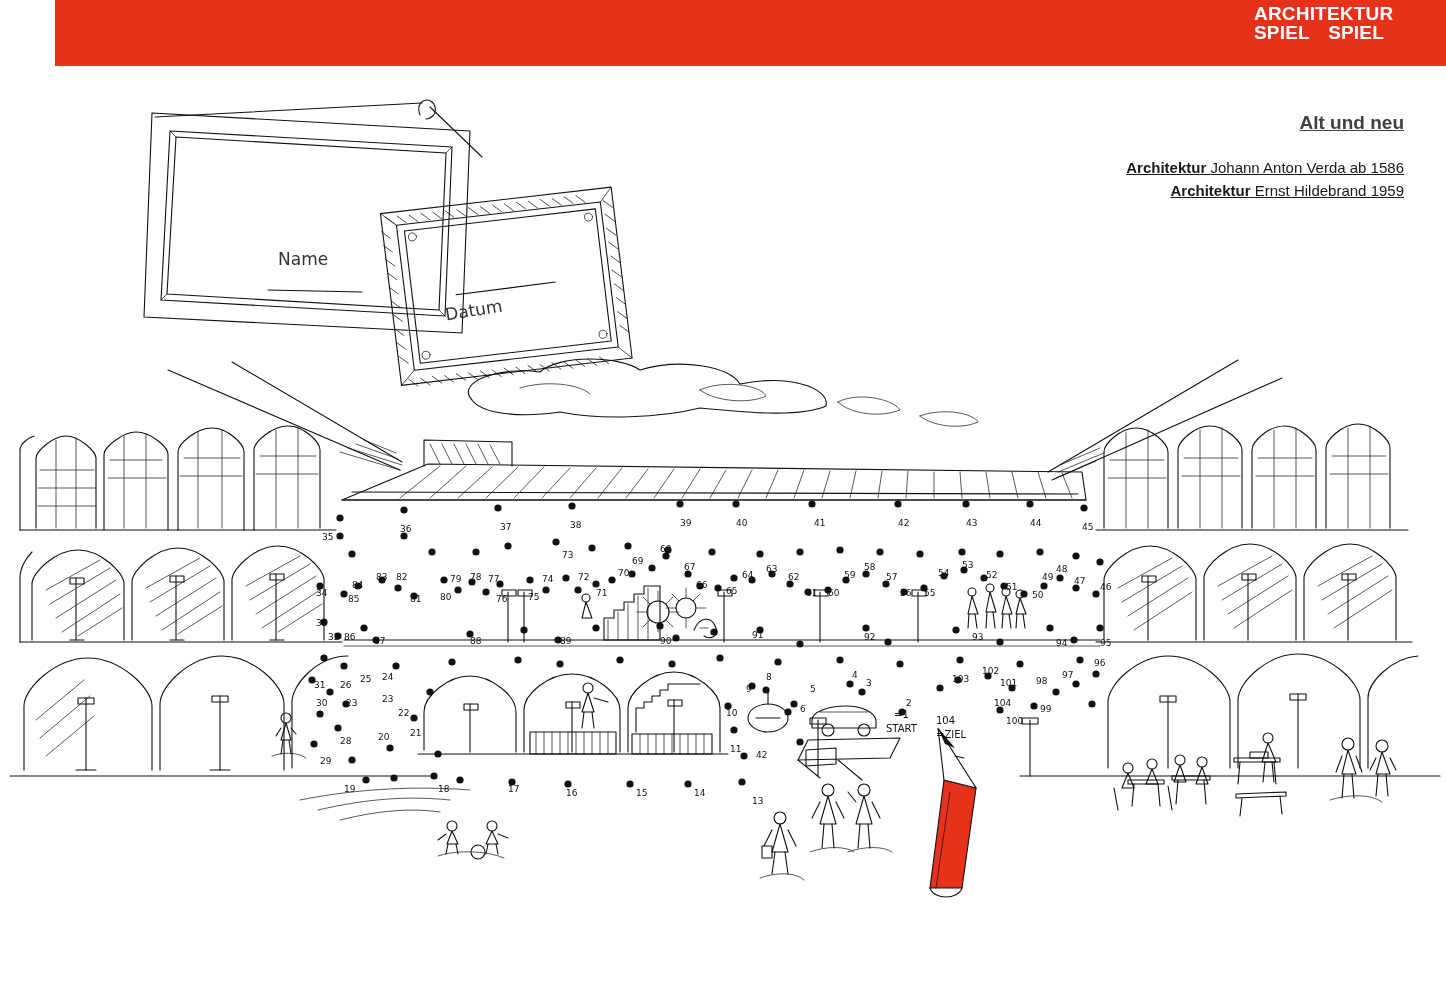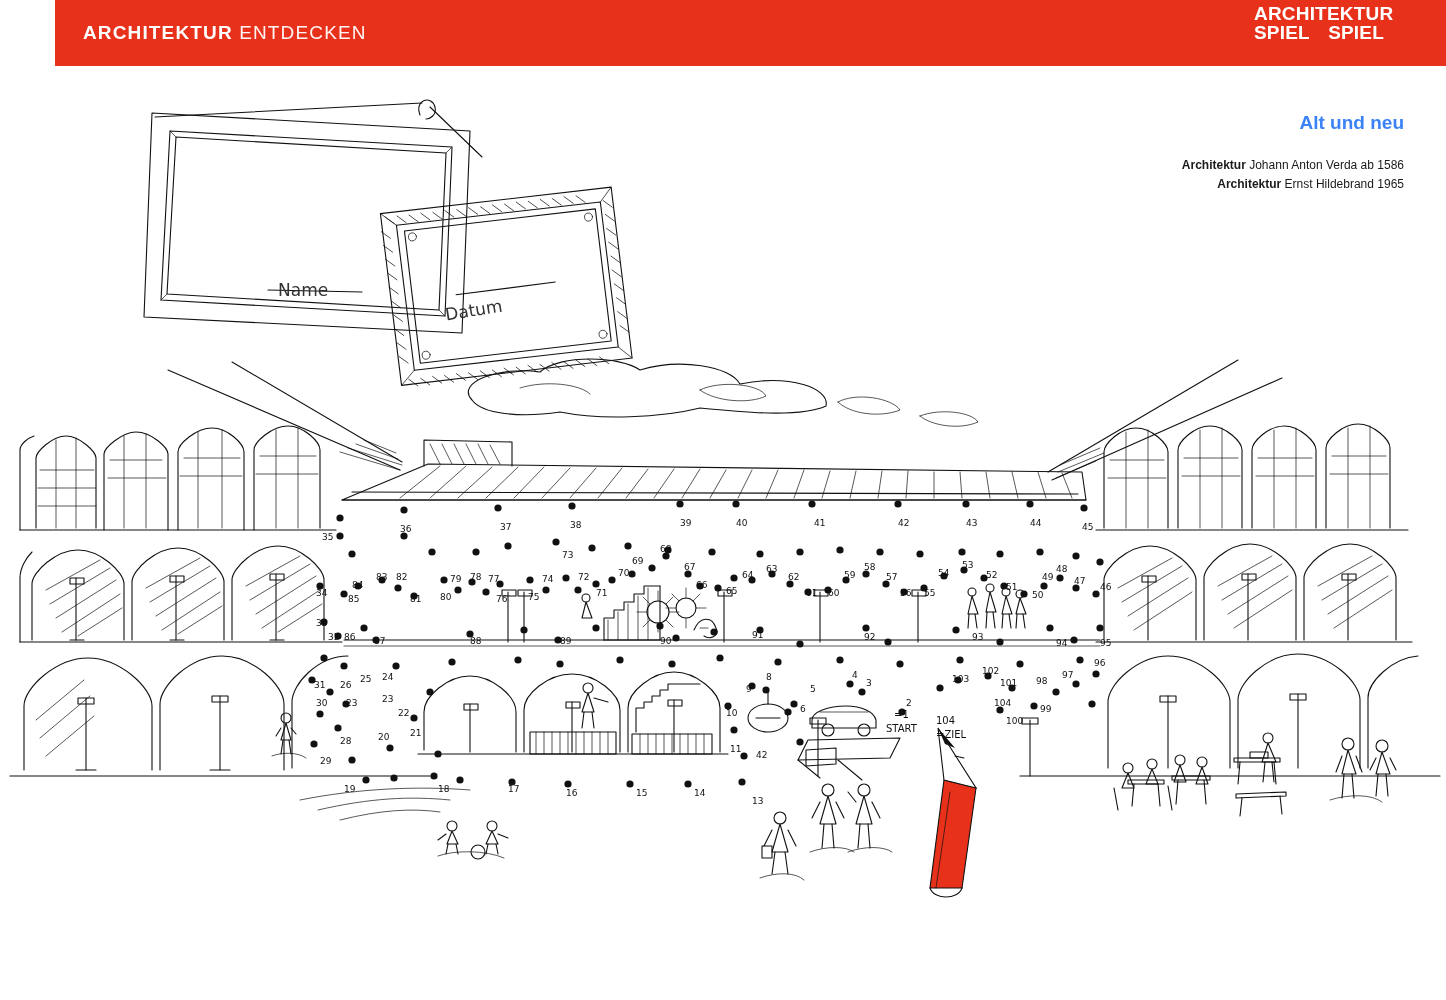--- a/index.html
+++ b/index.html
@@ -65,50 +65,52 @@
   
   .info {
     position: absolute;
     right: 42px;
     top: 112px;
     width: 620px;
     text-align: right;
     color: #1a1a1a;
   }
   .info-head {
-    color: #3b82f6;
+    color: #404040;
     font-weight: bold;
     font-size: 19px;
     margin-bottom: 22px;
+    text-decoration: underline;
   }
   .info-address {
     font-size: 15.5px;
     margin-bottom: 22px;
   }
   .info-line {
-    font-size: 12px;
+    font-size: 15px;
     line-height: 1.55;
+    text-decoration: underline;
   }
   .info-line b { font-weight: bold; }
 
   
   .frames {
     position: absolute;
     left: 130px;
     top: 85px;
     width: 520px;
     height: 330px;
   }
   .frame-label {
     position: absolute;
     font-size: 17px;
     color: #333;
     font-family: "DejaVu Sans", sans-serif;
   }
-  .lbl-name { left: 148px; top: 195px; }
+  .lbl-name { left: 148px; top: 164px; }
   .lbl-datum {
     left: 315px; top: 215px;
     transform: rotate(-9deg);
   }
 
   
   .drawing {
     position: absolute;
     left: 0;
     top: 340px;
@@ -130,41 +132,38 @@
     font-size: 10px;
     fill: #111;
   }
   .pencil-body { fill: #e8311a; stroke: #111; stroke-width: 1.1; }
   .pencil-wood { fill: #ffffff; stroke: #111; stroke-width: 1.1; }
 </style>
 </head>
 <body>
 
 <div class="header">
-  <div class="header-title">
-    <b>ARCHITEKTUR</b><span> ENTDECKEN</span>
-  </div>
   <div class="logo">
     <div class="l1">ARCHITEKTUR</div>
     <div class="logo-row">
       <span class="l2">SPIEL</span>
       <span class="l2 thin">SPIEL</span>
     </div>
   </div>
 </div>
 
 <div class="info">
   <div class="info-head">Alt und neu</div>
   <div class="info-line">
     <b>Architektur</b>
     <span>Johann Anton Verda ab 1586</span>
   </div>
   <div class="info-line">
     <b>Architektur</b>
-    <span>Ernst Hildebrand 1965</span>
+    <span>Ernst Hildebrand 1959</span>
   </div>
 </div>
 
 <div class="frames">
   <svg width="520" height="330" viewBox="0 0 520 330">
 
     <path class="ln" d="M290 30 C284 14 302 10 305 22 C307 30 300 34 296 34"></path>
     <path class="ln" d="M25 32 L292 18"></path>
     <path class="ln" d="M300 22 L352 72"></path>
 

